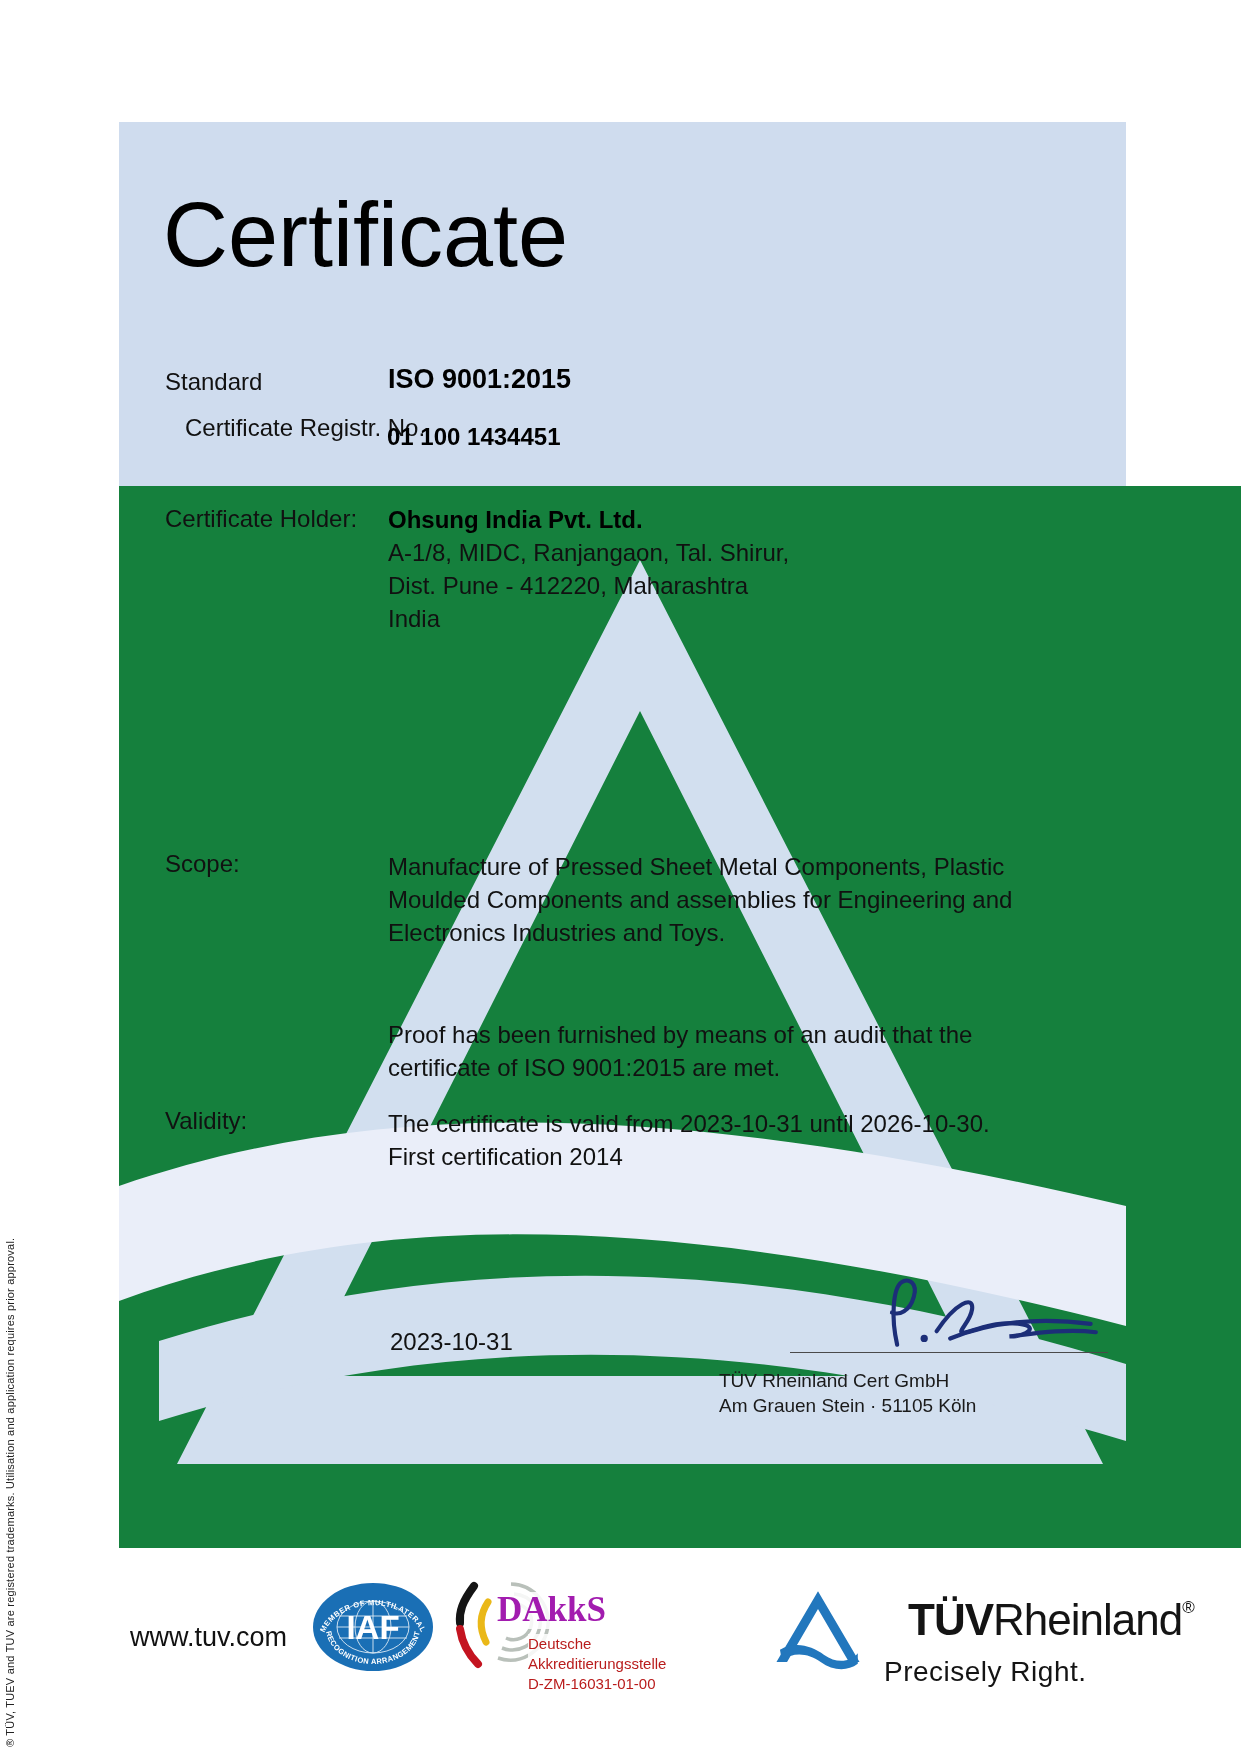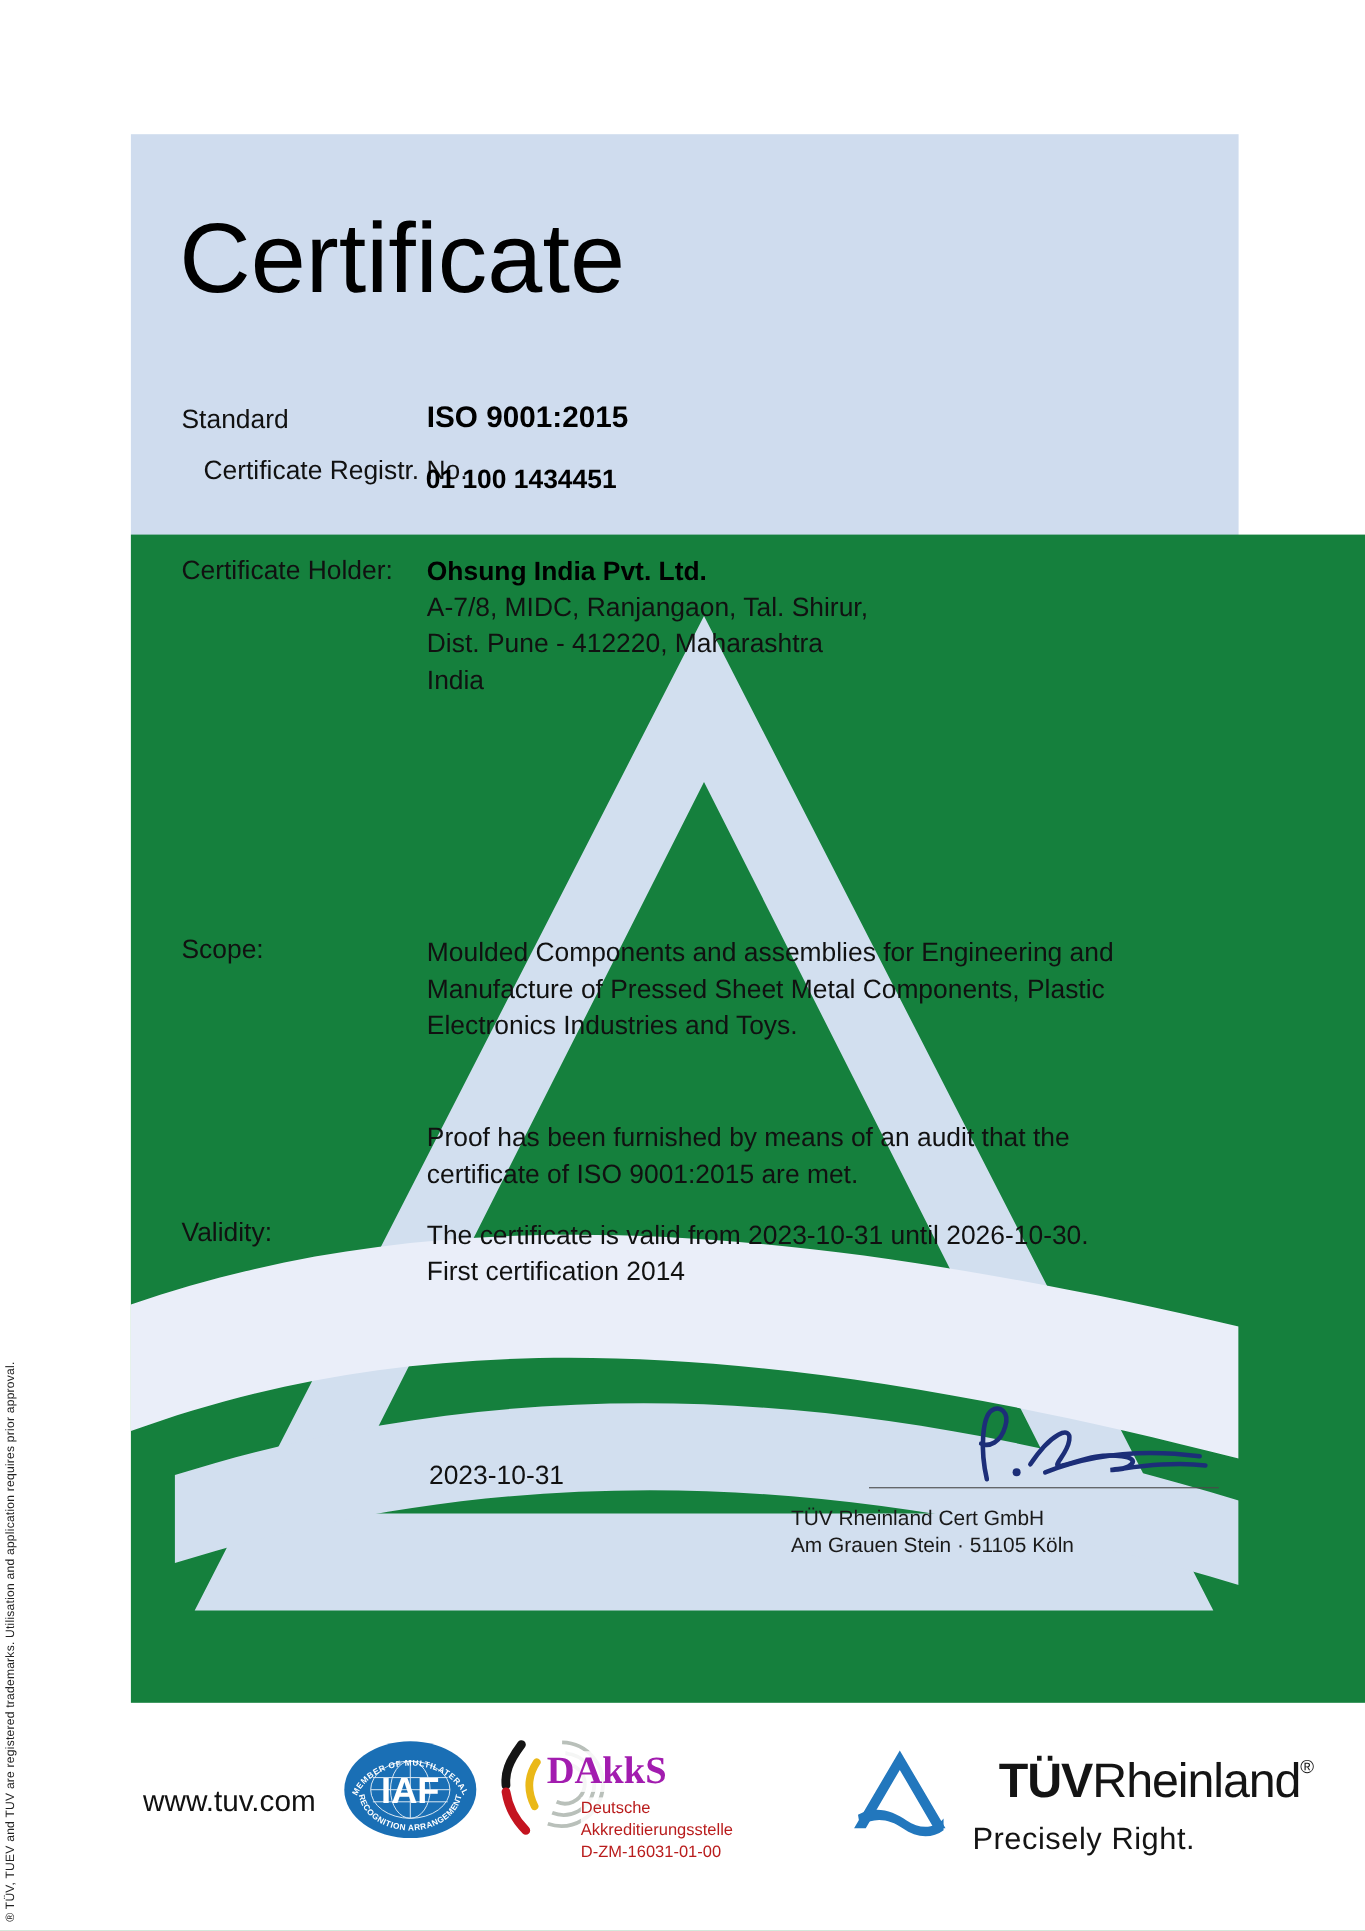--- a/index.html
+++ b/index.html
@@ -61,29 +61,29 @@
 
     <svg class="abs watermark" viewBox="0 0 1007 1062" aria-hidden="true">
       <path d="M521,74 L58,978 L984,978 Z M521,225 L185,890 L857,890 Z" fill="#d2dfef" fill-rule="evenodd"></path>
       <path d="M0,700 C260,610 560,615 1007,720 L1007,840 C560,725 260,720 0,815 Z" fill="#eaeef9"></path>
       <path d="M40,855 C350,758 660,772 1007,878 L1007,955 C660,850 350,838 40,935 Z" fill="#d2dfef"></path>
     </svg>
 
     <div class="abs lbl" style="left:46px;top:19px;">Certificate Holder:</div>
     <div class="abs" style="left:269px;top:17px;">
       <div class="val-bold" style="line-height:33px;">Ohsung India Pvt. Ltd.</div>
-      <div class="body-text">A-7/8, MIDC, Ranjangaon, Tal. Shirur,</div>
+      <div class="body-text">A-1/8, MIDC, Ranjangaon, Tal. Shirur,</div>
       <div class="body-text">Dist. Pune - 412220, Maharashtra</div>
       <div class="body-text">India</div>
     </div>
 
     <div class="abs lbl" style="left:46px;top:364px;">Scope:</div>
     <div class="abs" style="left:269px;top:364px;">
+      <div class="body-text">Manufacture of Pressed Sheet Metal Components, Plastic</div>
       <div class="body-text">Moulded Components and assemblies for Engineering and</div>
-      <div class="body-text">Manufacture of Pressed Sheet Metal Components, Plastic</div>
       <div class="body-text">Electronics Industries and Toys.</div>
     </div>
 
     <div class="abs" style="left:269px;top:532px;">
       <div class="body-text">Proof has been furnished by means of an audit that the</div>
       <div class="body-text">certificate of ISO 9001:2015 are met.</div>
     </div>
 
     <div class="abs lbl" style="left:46px;top:621px;">Validity:</div>
     <div class="abs" style="left:269px;top:621px;">

